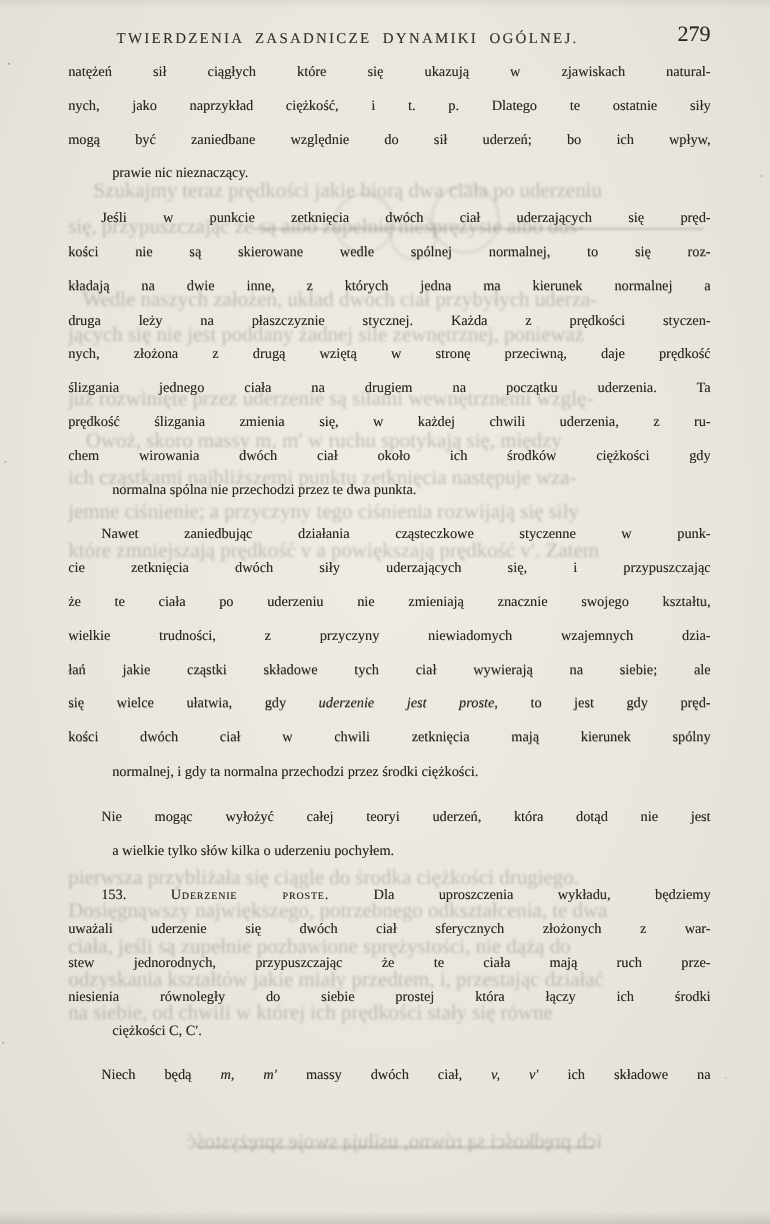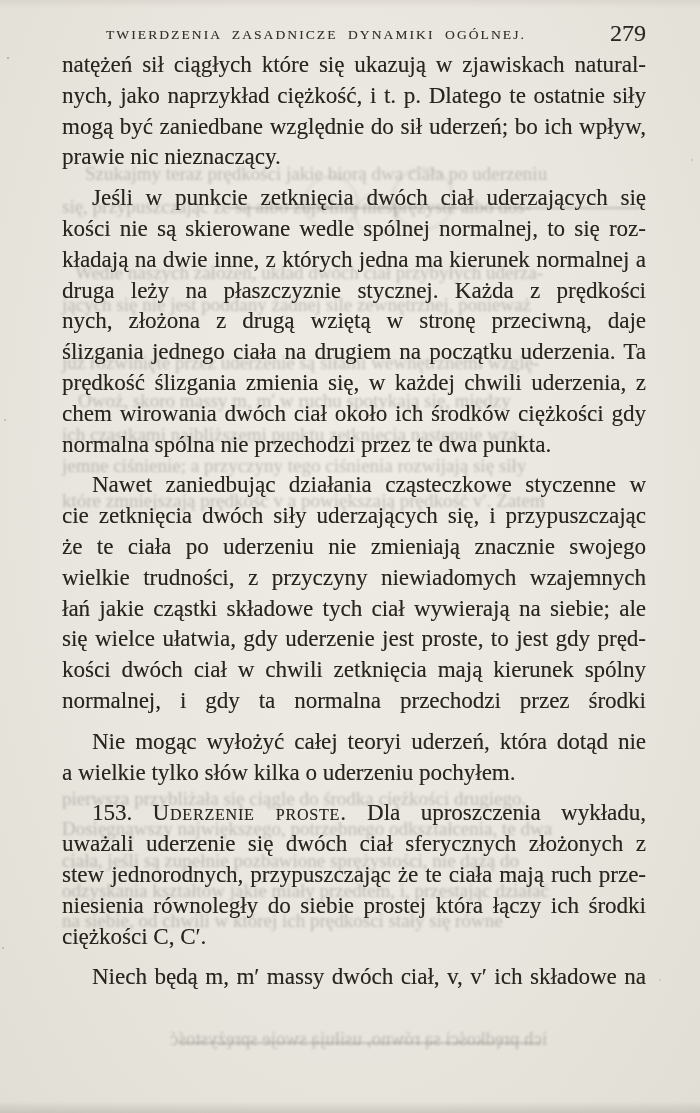--- a/index.html
+++ b/index.html
@@ -22,37 +22,37 @@
   }
   
   .header{position:absolute;left:62px;top:22px;width:584px;height:24px;}
   .title{
     position:absolute;left:44px;top:5px;width:414px;text-align:center;
     font-size:13.5px;letter-spacing:2.1px;word-spacing:5px;
     color:#35312a;white-space:nowrap;
     text-shadow:.2px .2px 0 rgba(45,40,33,.35);
   }
   .pagenum{
-    position:absolute;right:0;top:-2px;font-size:24px;color:#2b2722;
+    position:absolute;right:0;top:-2px;font-size:20px;color:#2b2722;
     text-shadow:.2px .2px 0 rgba(45,40,33,.35);
   }
   
   .pbody{position:absolute;left:62px;top:50px;width:584px;z-index:2;}
   .para{margin-top:10px;}
   .para:first-child{margin-top:0;}
   .line{
-    font-size:23px;line-height:30.8px;height:30.8px;overflow:hidden;
+    font-size:13px;line-height:30.8px;height:30.8px;overflow:hidden;
     color:#28241e;text-align:justify;text-align-last:justify;
     text-shadow:.25px .25px 0 rgba(40,36,30,.38);
     white-space:normal;
   }
-  .line.last{text-align-last:left;}
+  .line.last{text-align-last:left;margin-left:40px;}
   .line.first{text-indent:30px;}
   .rm{font-style:normal;}
-  .it{}
+  .it{font-style:italic;}
   .sc{font-variant:small-caps;letter-spacing:.8px;}
   
   .ghost-layer{position:absolute;inset:0;z-index:1;pointer-events:none;}
   .ghost{
     position:absolute;white-space:nowrap;font-size:19px;
     color:rgba(105,104,96,.34);filter:blur(1.1px);
   }
   .ghost.flip{transform:scaleX(-1);transform-origin:center;}
   .ghost-fig{
     position:absolute;border:1.6px solid rgba(110,108,98,.30);

